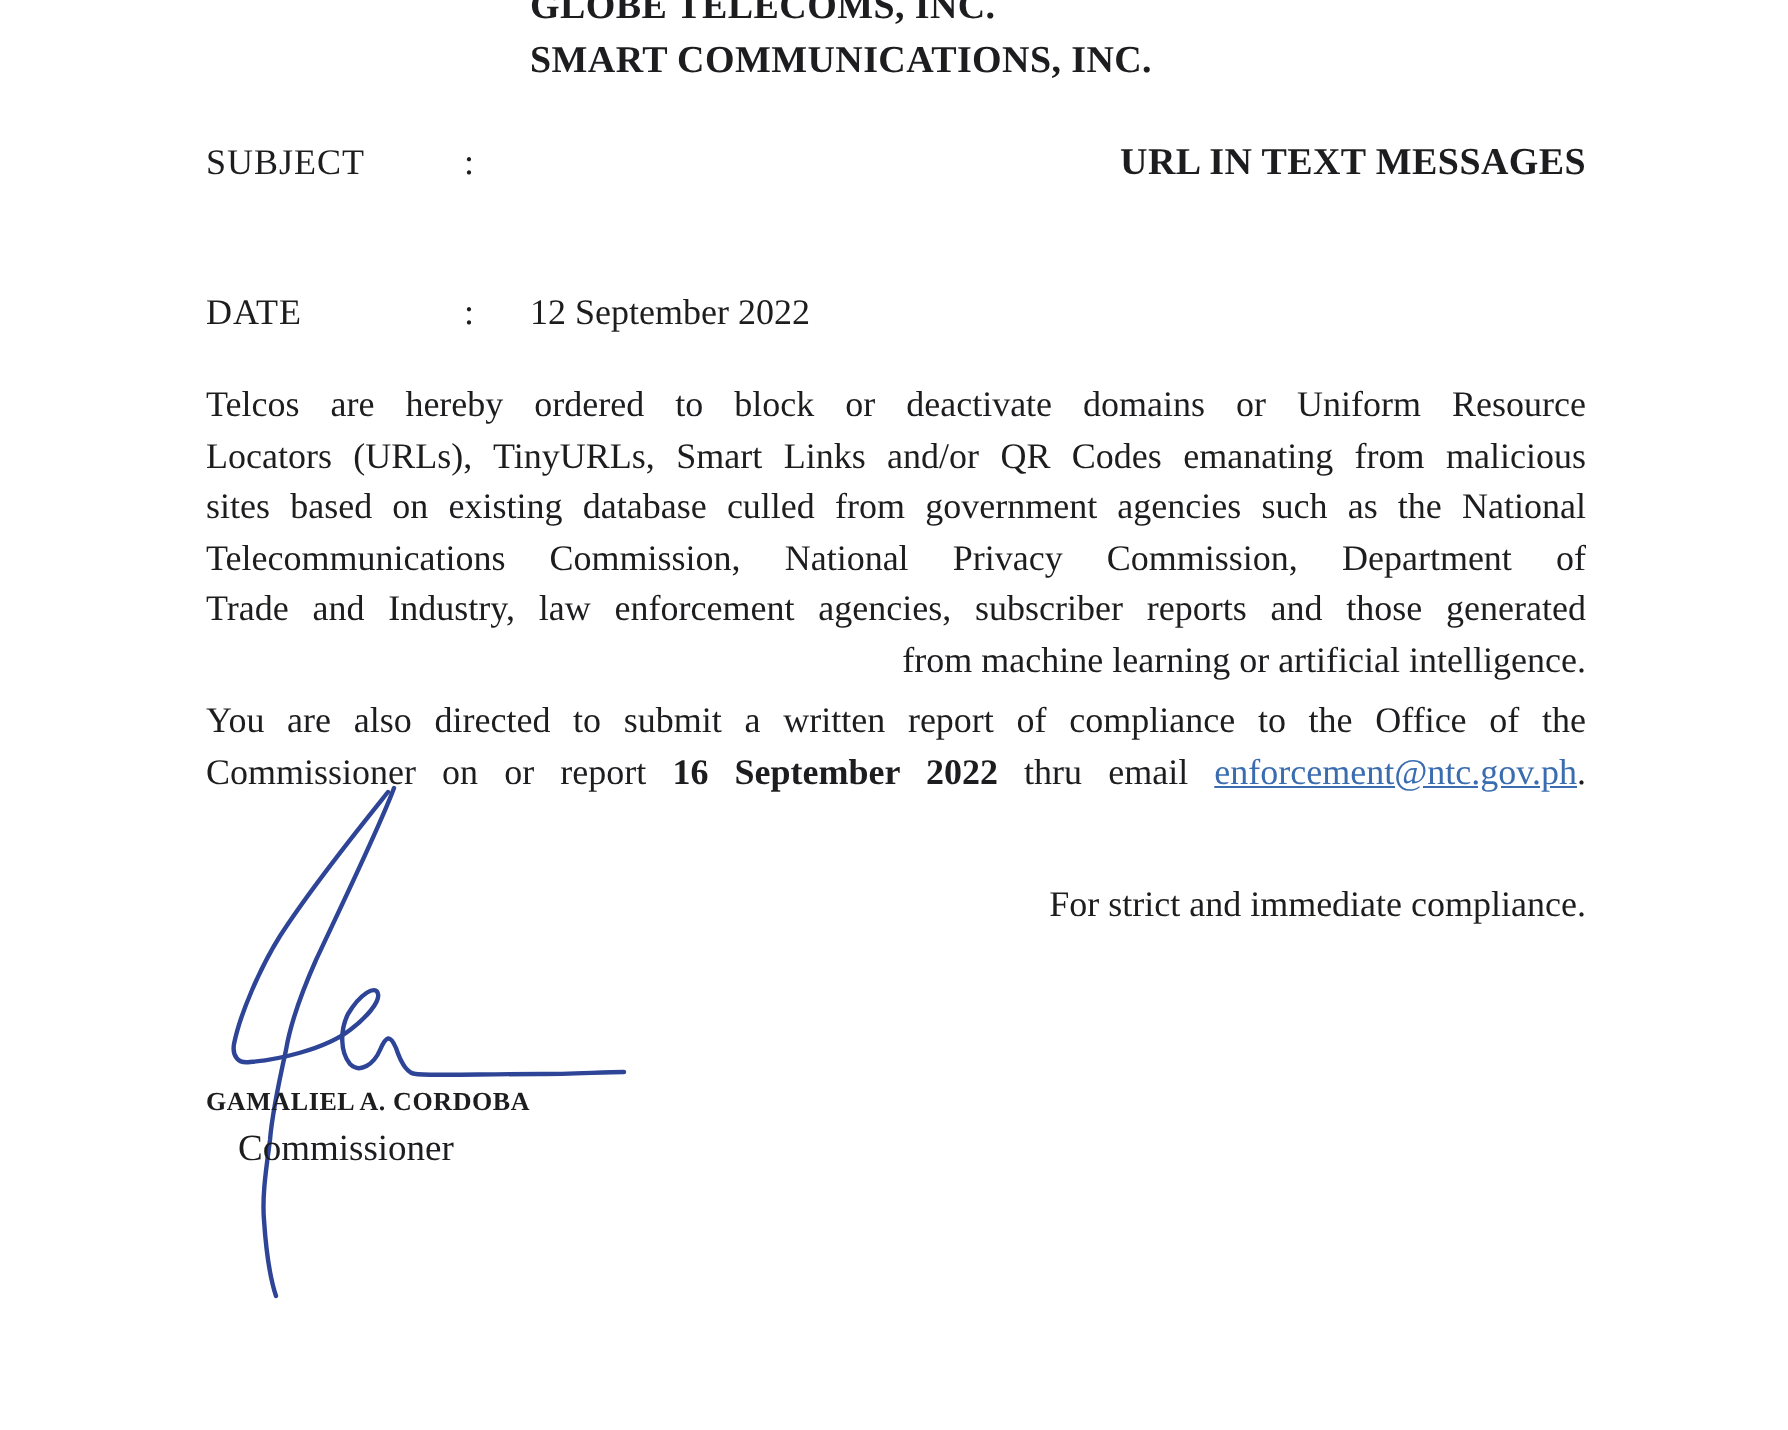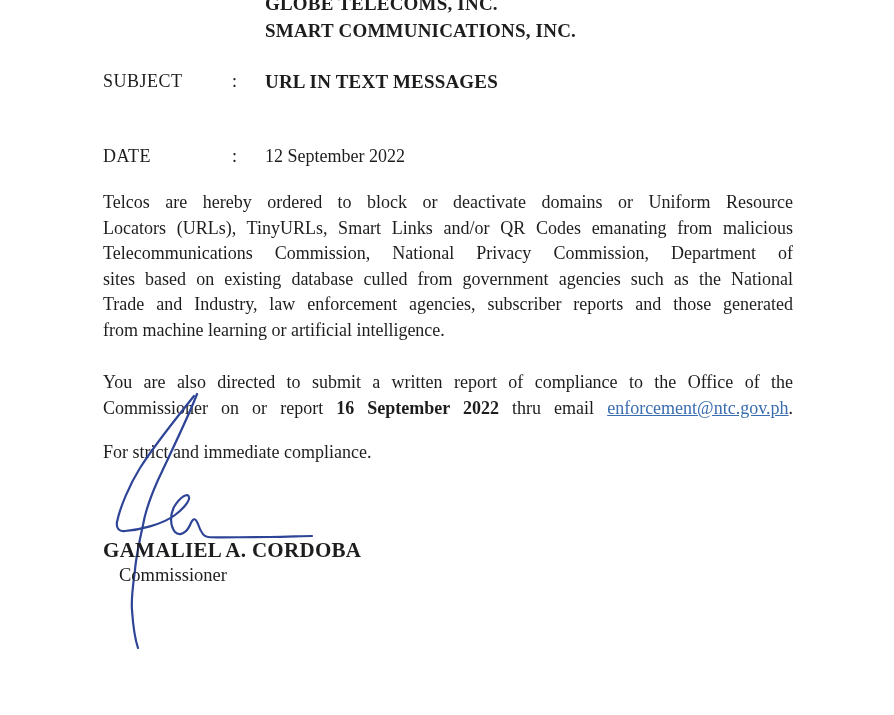--- a/index.html
+++ b/index.html
@@ -50,41 +50,41 @@
   }
 
   
   .para {
     left: 103px;
     width: 690px;
     font-size: 18px;
     line-height: 25.5px;
   }
   .para-1 { top: 190px; }
-  .para-2 { top: 370px; }
+  .para-2 { top: 348px; }
   .closing { top: 440px; }
   .jline {
     text-align: justify;
     text-align-last: justify;
   }
-  .lline { text-align: left; }
+  .lline { text-align: right; }
 
   .bold { font-weight: bold; }
   a.email-link {
     color: var(--link, #3a6cb0);
     text-decoration: underline;
     cursor: pointer;
   }
 
   
   .signatory-name {
     left: 103px;
     top: 538px;
     font-weight: bold;
-    font-size: 21px;
+    font-size: 13px;
     line-height: 25px;
     letter-spacing: 0.3px;
   }
   .signatory-title {
     left: 103px;
     top: 563px;
     font-size: 18.5px;
     line-height: 25px;
     margin-left: 16px;
   }
@@ -125,22 +125,22 @@
 
   <div class="abs label-row row-date">
     <div class="label-cell">DATE</div>
     <div>:</div>
     <div>12 September 2022</div>
   </div>
 
   <div class="abs para para-1">
     <div class="jline">Telcos are hereby ordered to block or deactivate domains or Uniform Resource</div>
     <div class="jline">Locators (URLs), TinyURLs, Smart Links and/or QR Codes emanating from malicious</div>
+    <div class="jline">sites based on existing database culled from government agencies such as the National</div>
     <div class="jline">Telecommunications Commission, National Privacy Commission, Department of</div>
-    <div class="jline">sites based on existing database culled from government agencies such as the National</div>
     <div class="jline">Trade and Industry, law enforcement agencies, subscriber reports and those generated</div>
     <div class="lline">from machine learning or artificial intelligence.</div>
   </div>
 
   <div class="abs para para-2">
     <div class="jline">You are also directed to submit a written report of compliance to the Office of the</div>
     <div class="jline">
       <span>Commissioner on or report </span><span class="bold">16 September 2022</span><span> thru email </span><a class="email-link">enforcement@ntc.gov.ph</a><span>.</span>
     </div>
   </div>

